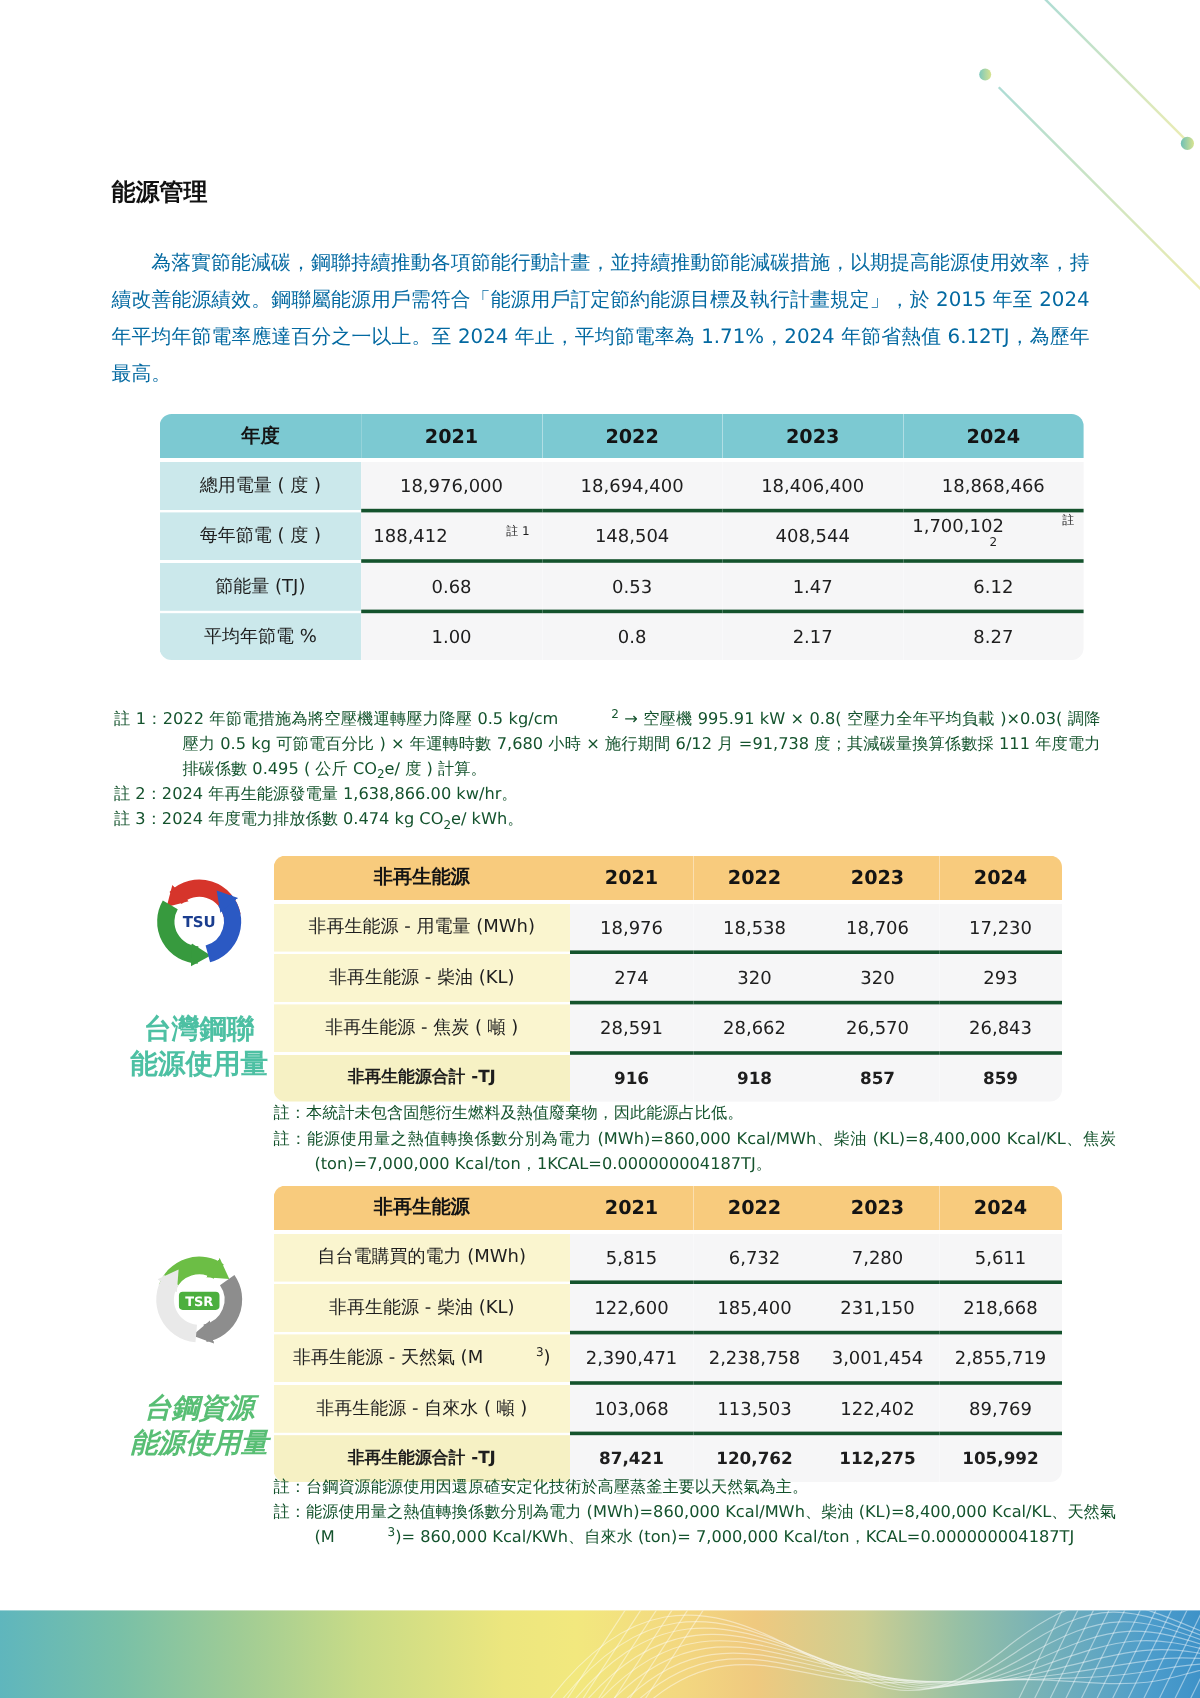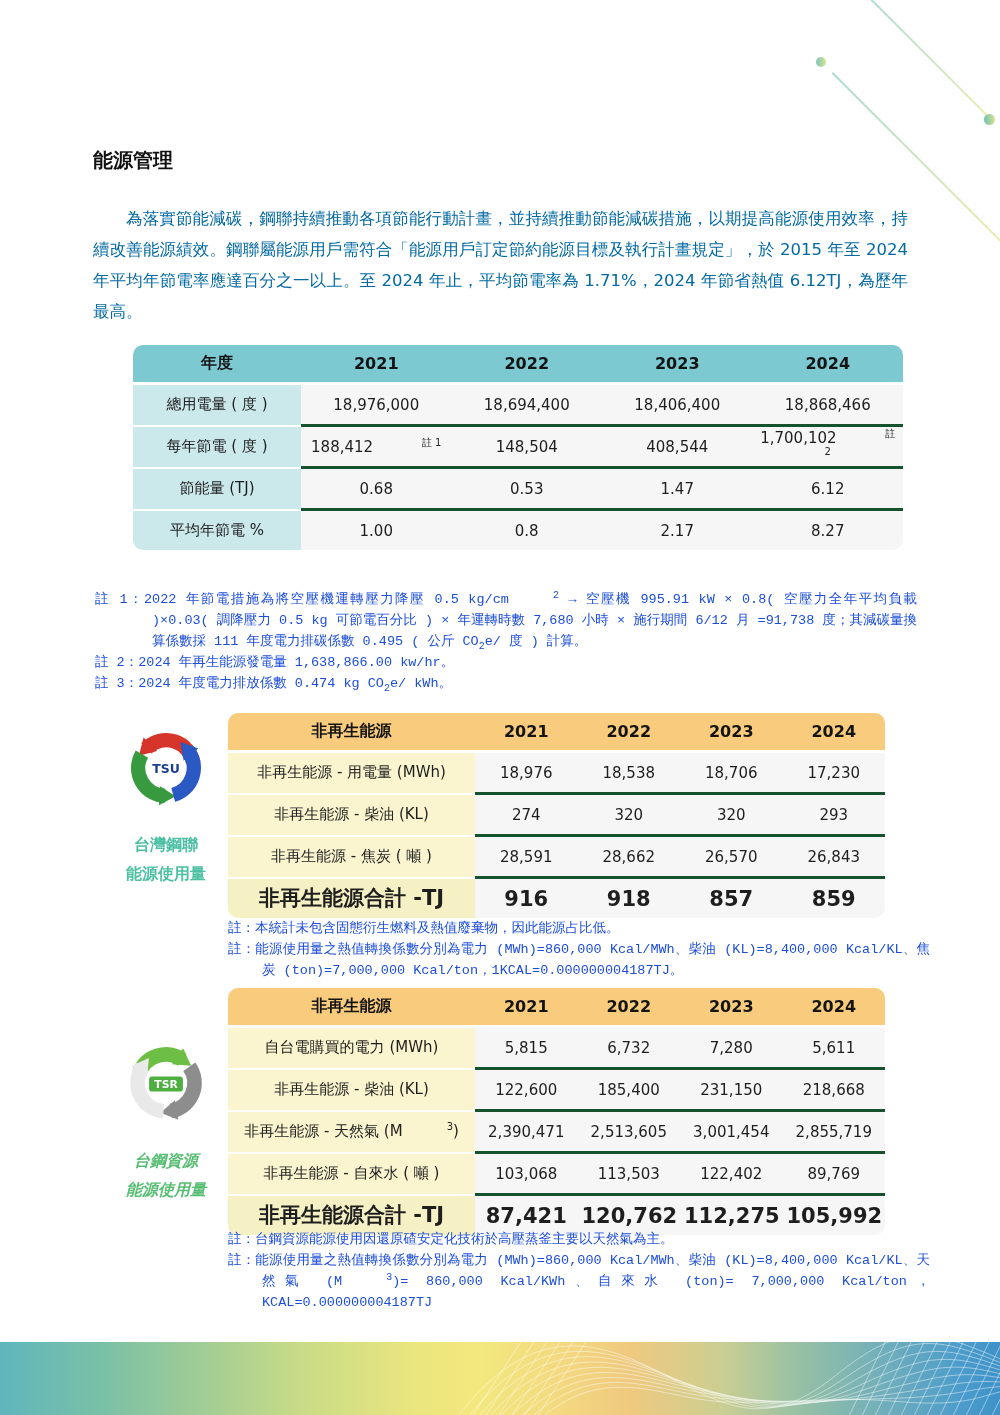--- a/index.html
+++ b/index.html
@@ -42,36 +42,36 @@
   .tbl1 th:first-child,.tbl1 td:first-child{width:160px;}
   .tbl1 td.label{background:var(--c-teal-label);}
 
   .tbl2-wrap{position:absolute;left:228px;top:713px;}
   .tbl3-wrap{position:absolute;left:228px;top:988px;}
   .tbl-orange{width:657px;}
   .tbl-orange th{height:37px;background:var(--c-orange-head);}
   .tbl-orange td{height:39px;}
   .tbl-orange th:first-child,.tbl-orange td:first-child{width:239px;}
   .tbl-orange td.label{background:var(--c-yellow-label);}
-  .tbl-orange tr.total td{font-weight:bold;font-size:21px;margin-left:34px;}
+  .tbl-orange tr.total td{font-weight:bold;font-size:14px;margin-left:34px;}
   .tbl-orange tr.total td.label{background:var(--c-yellow-total);}
 
   
-  .notes{position:absolute;font-size:13.5px;line-height:21px;color:#1d4ed8;text-align:justify;font-family:Liberation Mono, monospace;}
+  .notes{position:absolute;font-size:13.5px;line-height:21px;color:#14532d;text-align:justify;}
   .notes1{left:95px;top:589px;width:822px;}
   .notes1 .note-line{padding-left:57px;text-indent:-57px;}
   .notes2{left:228px;top:918px;width:702px;}
   .notes3{left:228px;top:1229px;width:702px;}
   .notes-sm .note-line{padding-left:34px;text-indent:-34px;}
 
   
   .logo-block{position:absolute;text-align:center;}
   .tsu-block{left:100px;top:720px;width:132px;}
   .tsr-block{left:98px;top:1034px;width:136px;}
-  .logo-caption{margin-top:10px;font-weight:bold;font-size:16px;line-height:29px;}
+  .logo-caption{margin-top:24px;font-weight:bold;font-size:23px;line-height:29px;}
   .tsu-block .logo-caption{color:var(--c-tsu);}
   .tsr-block .logo-caption{color:var(--c-tsr);font-style:italic;}
 
   
   .footer-band{position:absolute;left:0;bottom:0;width:1000px;height:73px;
     background:linear-gradient(90deg,#5fb6bd 0%,#79c0a7 10%,#a0cc95 20%,#c8db87 30%,#ece67e 42%,#f2e87e 48%,#f3d780 57%,#efc97f 63%,#ccce92 72%,#96c0a5 80%,#72afba 88%,#4c9ccb 96%,#3e92c8 100%);}
   .footer-band svg{position:absolute;left:0;top:0;}
 </style>
 </head>
 <body>
@@ -258,21 +258,21 @@
           <tr class="">
             <td class="label">非再生能源 - 柴油 (KL)</td>
             <td class="data">122,600</td>
             <td class="data">185,400</td>
             <td class="data">231,150</td>
             <td class="data">218,668</td>
           </tr>
           <tr class="">
             <td class="label">非再生能源 - 天然氣 (M<sup>3</sup>)</td>
             <td class="data">2,390,471</td>
-            <td class="data">2,513,605</td>
+            <td class="data">2,238,758</td>
             <td class="data">3,001,454</td>
             <td class="data">2,855,719</td>
           </tr>
           <tr class="">
             <td class="label">非再生能源 - 自來水 ( 噸 )</td>
             <td class="data">103,068</td>
             <td class="data">113,503</td>
             <td class="data">122,402</td>
             <td class="data">89,769</td>
           </tr>

